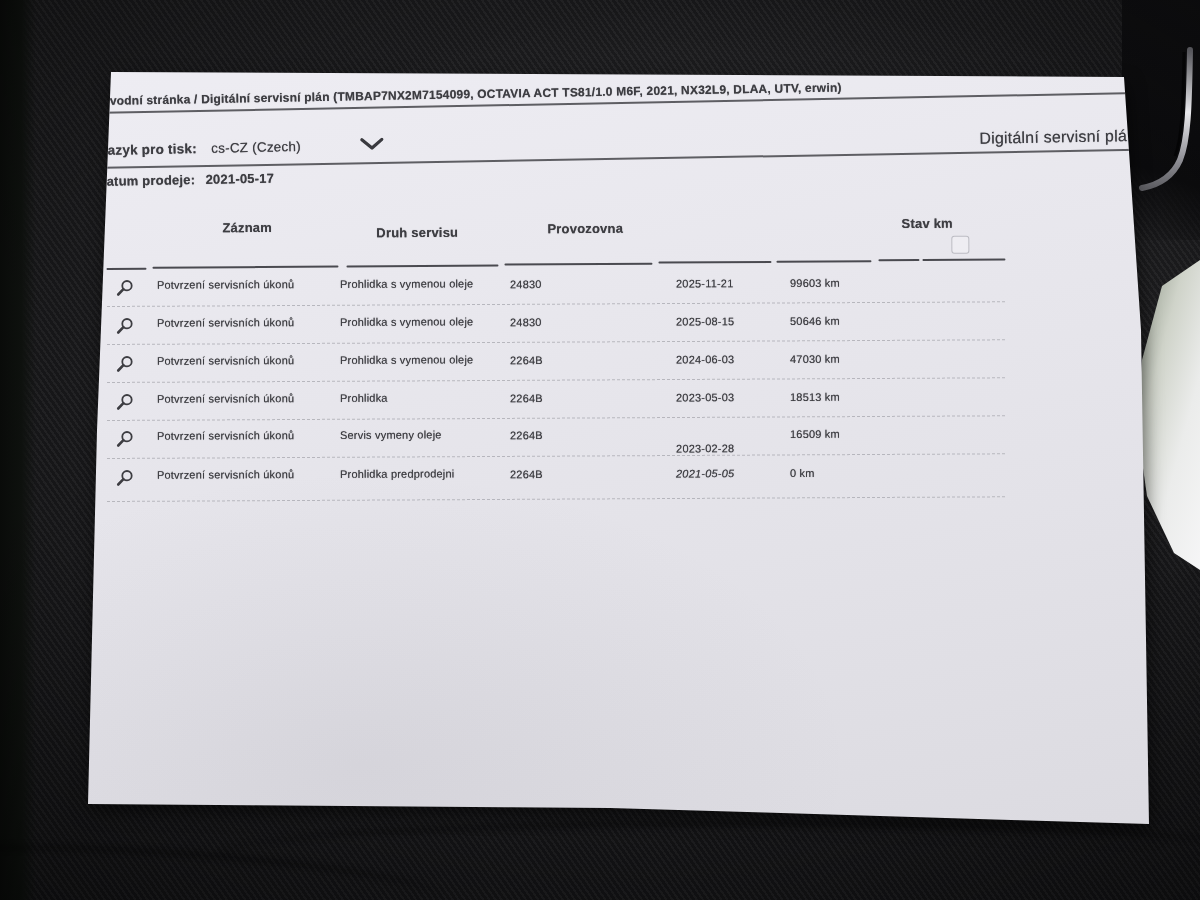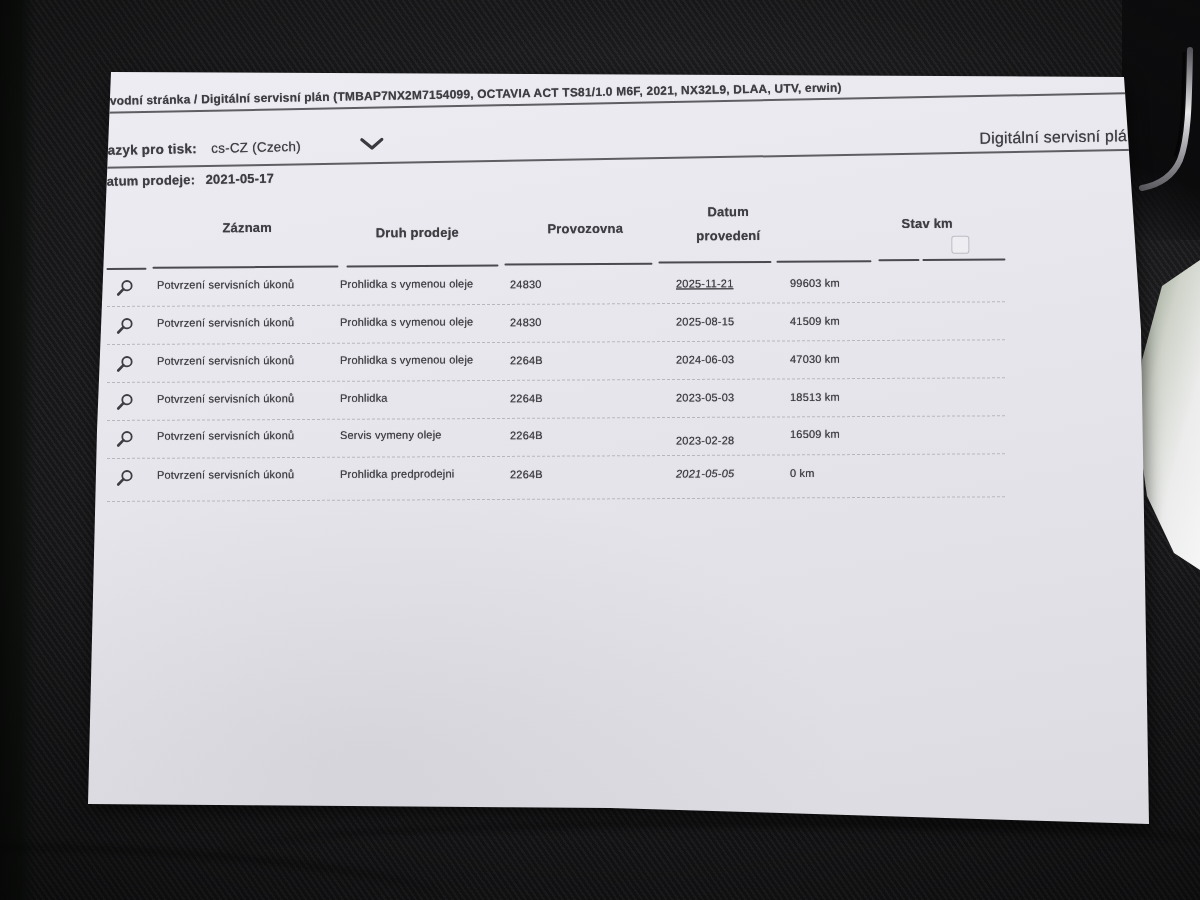--- a/index.html
+++ b/index.html
@@ -106,26 +106,22 @@
   </div>
   <div class="rule" style="left:95px;top:167px;width:1045px;transform:rotate(-1.0deg);"></div>
 
   <div class="abs" style="left:97px;top:172px;width:420px;transform:rotate(-1.1deg);transform-origin:left center;white-space:nowrap;">
     <span class="ink blabel" style="font-size:13px;">Datum prodeje:</span>
     <span class="ink blabel" style="font-size:13px;margin-left:6px;">2021-05-17</span>
   </div>
 
   <div class="abs" style="left:100px;top:190px;width:970px;height:85px;transform:rotate(-0.35deg);transform-origin:left top;">
     <div class="abs ink hdr" style="left:87px;top:27px;width:120px;">Záznam</div>
-    <div class="abs ink hdr" style="left:252px;top:33px;width:130px;">Druh prodeje</div>
+    <div class="abs ink hdr" style="left:252px;top:33px;width:130px;">Druh servisu</div>
     <div class="abs ink hdr" style="left:420px;top:30px;width:130px;">Provozovna</div>
-    <div class="abs ink hdr" style="left:568px;top:14px;width:120px;">
-      <div>Datum</div>
-          <div>provedení</div>
-    </div>
     <div class="abs ink hdr" style="left:767px;top:27px;width:120px;">Stav km</div>
     <div class="checkbox" style="left:851px;top:51px;"></div>
 
     <div class="hseg" style="left:6px;top:78px;width:40px;"></div>
     <div class="hseg" style="left:52px;top:77px;width:186px;"></div>
     <div class="hseg" style="left:246px;top:77px;width:152px;"></div>
     <div class="hseg" style="left:404px;top:76px;width:148px;"></div>
     <div class="hseg" style="left:558px;top:75px;width:113px;"></div>
     <div class="hseg" style="left:676px;top:75px;width:95px;"></div>
     <div class="hseg" style="left:778px;top:74px;width:41px;"></div>
@@ -133,35 +129,35 @@
   </div>
 
   <div class="rowc" style="top:278px;">
     <svg class="abs" style="left:16px;top:1px;" width="18" height="18" viewBox="0 0 18 18">
           <circle cx="11" cy="6.8" r="4.7" fill="none" stroke="#3d3d42" stroke-width="1.8"></circle>
           <line x1="7.4" y1="10.3" x2="2.2" y2="15.6" stroke="#3d3d42" stroke-width="2.6" stroke-linecap="round"></line>
         </svg>
     <span class="abs ink cell" style="left:57px;top:1px;">Potvrzení servisních úkonů</span>
     <span class="abs ink cell" style="left:240px;top:1px;">Prohlidka s vymenou oleje</span>
     <span class="abs ink cell" style="left:410px;top:2px;">24830</span>
-    <span class="abs ink cell" style="left:576px;top:2px;text-decoration:underline;">2025-11-21</span>
+    <span class="abs ink cell" style="left:576px;top:2px;">2025-11-21</span>
     <span class="abs ink cell" style="left:690px;top:2px;">99603 km</span>
   </div>
   <div class="dashsep" style="left:107px;top:306px;"></div>
 
   <div class="rowc" style="top:316px;">
     <svg class="abs" style="left:16px;top:1px;" width="18" height="18" viewBox="0 0 18 18">
           <circle cx="11" cy="6.8" r="4.7" fill="none" stroke="#3d3d42" stroke-width="1.8"></circle>
           <line x1="7.4" y1="10.3" x2="2.2" y2="15.6" stroke="#3d3d42" stroke-width="2.6" stroke-linecap="round"></line>
         </svg>
     <span class="abs ink cell" style="left:57px;top:1px;">Potvrzení servisních úkonů</span>
     <span class="abs ink cell" style="left:240px;top:1px;">Prohlidka s vymenou oleje</span>
     <span class="abs ink cell" style="left:410px;top:2px;">24830</span>
     <span class="abs ink cell" style="left:576px;top:2px;">2025-08-15</span>
-    <span class="abs ink cell" style="left:690px;top:2px;">41509 km</span>
+    <span class="abs ink cell" style="left:690px;top:2px;">50646 km</span>
   </div>
   <div class="dashsep" style="left:107px;top:344px;"></div>
 
   <div class="rowc" style="top:354px;">
     <svg class="abs" style="left:16px;top:1px;" width="18" height="18" viewBox="0 0 18 18">
           <circle cx="11" cy="6.8" r="4.7" fill="none" stroke="#3d3d42" stroke-width="1.8"></circle>
           <line x1="7.4" y1="10.3" x2="2.2" y2="15.6" stroke="#3d3d42" stroke-width="2.6" stroke-linecap="round"></line>
         </svg>
     <span class="abs ink cell" style="left:57px;top:1px;">Potvrzení servisních úkonů</span>
     <span class="abs ink cell" style="left:240px;top:1px;">Prohlidka s vymenou oleje</span>
@@ -185,21 +181,21 @@
   <div class="dashsep" style="left:107px;top:420px;"></div>
 
   <div class="rowc" style="top:429px;">
     <svg class="abs" style="left:16px;top:1px;" width="18" height="18" viewBox="0 0 18 18">
           <circle cx="11" cy="6.8" r="4.7" fill="none" stroke="#3d3d42" stroke-width="1.8"></circle>
           <line x1="7.4" y1="10.3" x2="2.2" y2="15.6" stroke="#3d3d42" stroke-width="2.6" stroke-linecap="round"></line>
         </svg>
     <span class="abs ink cell" style="left:57px;top:1px;">Potvrzení servisních úkonů</span>
     <span class="abs ink cell" style="left:240px;top:1px;text-align:center;">Servis vymeny oleje</span>
     <span class="abs ink cell" style="left:410px;top:2px;">2264B</span>
-    <span class="abs ink cell" style="left:576px;top:8px;">2023-02-28</span>
+    <span class="abs ink cell" style="left:576px;top:16px;">2023-02-28</span>
     <span class="abs ink cell" style="left:690px;top:2px;">16509 km</span>
   </div>
   <div class="dashsep" style="left:107px;top:458px;"></div>
 
   <div class="rowc" style="top:468px;">
     <svg class="abs" style="left:16px;top:1px;" width="18" height="18" viewBox="0 0 18 18">
           <circle cx="11" cy="6.8" r="4.7" fill="none" stroke="#3d3d42" stroke-width="1.8"></circle>
           <line x1="7.4" y1="10.3" x2="2.2" y2="15.6" stroke="#3d3d42" stroke-width="2.6" stroke-linecap="round"></line>
         </svg>
     <span class="abs ink cell" style="left:57px;top:1px;">Potvrzení servisních úkonů</span>

